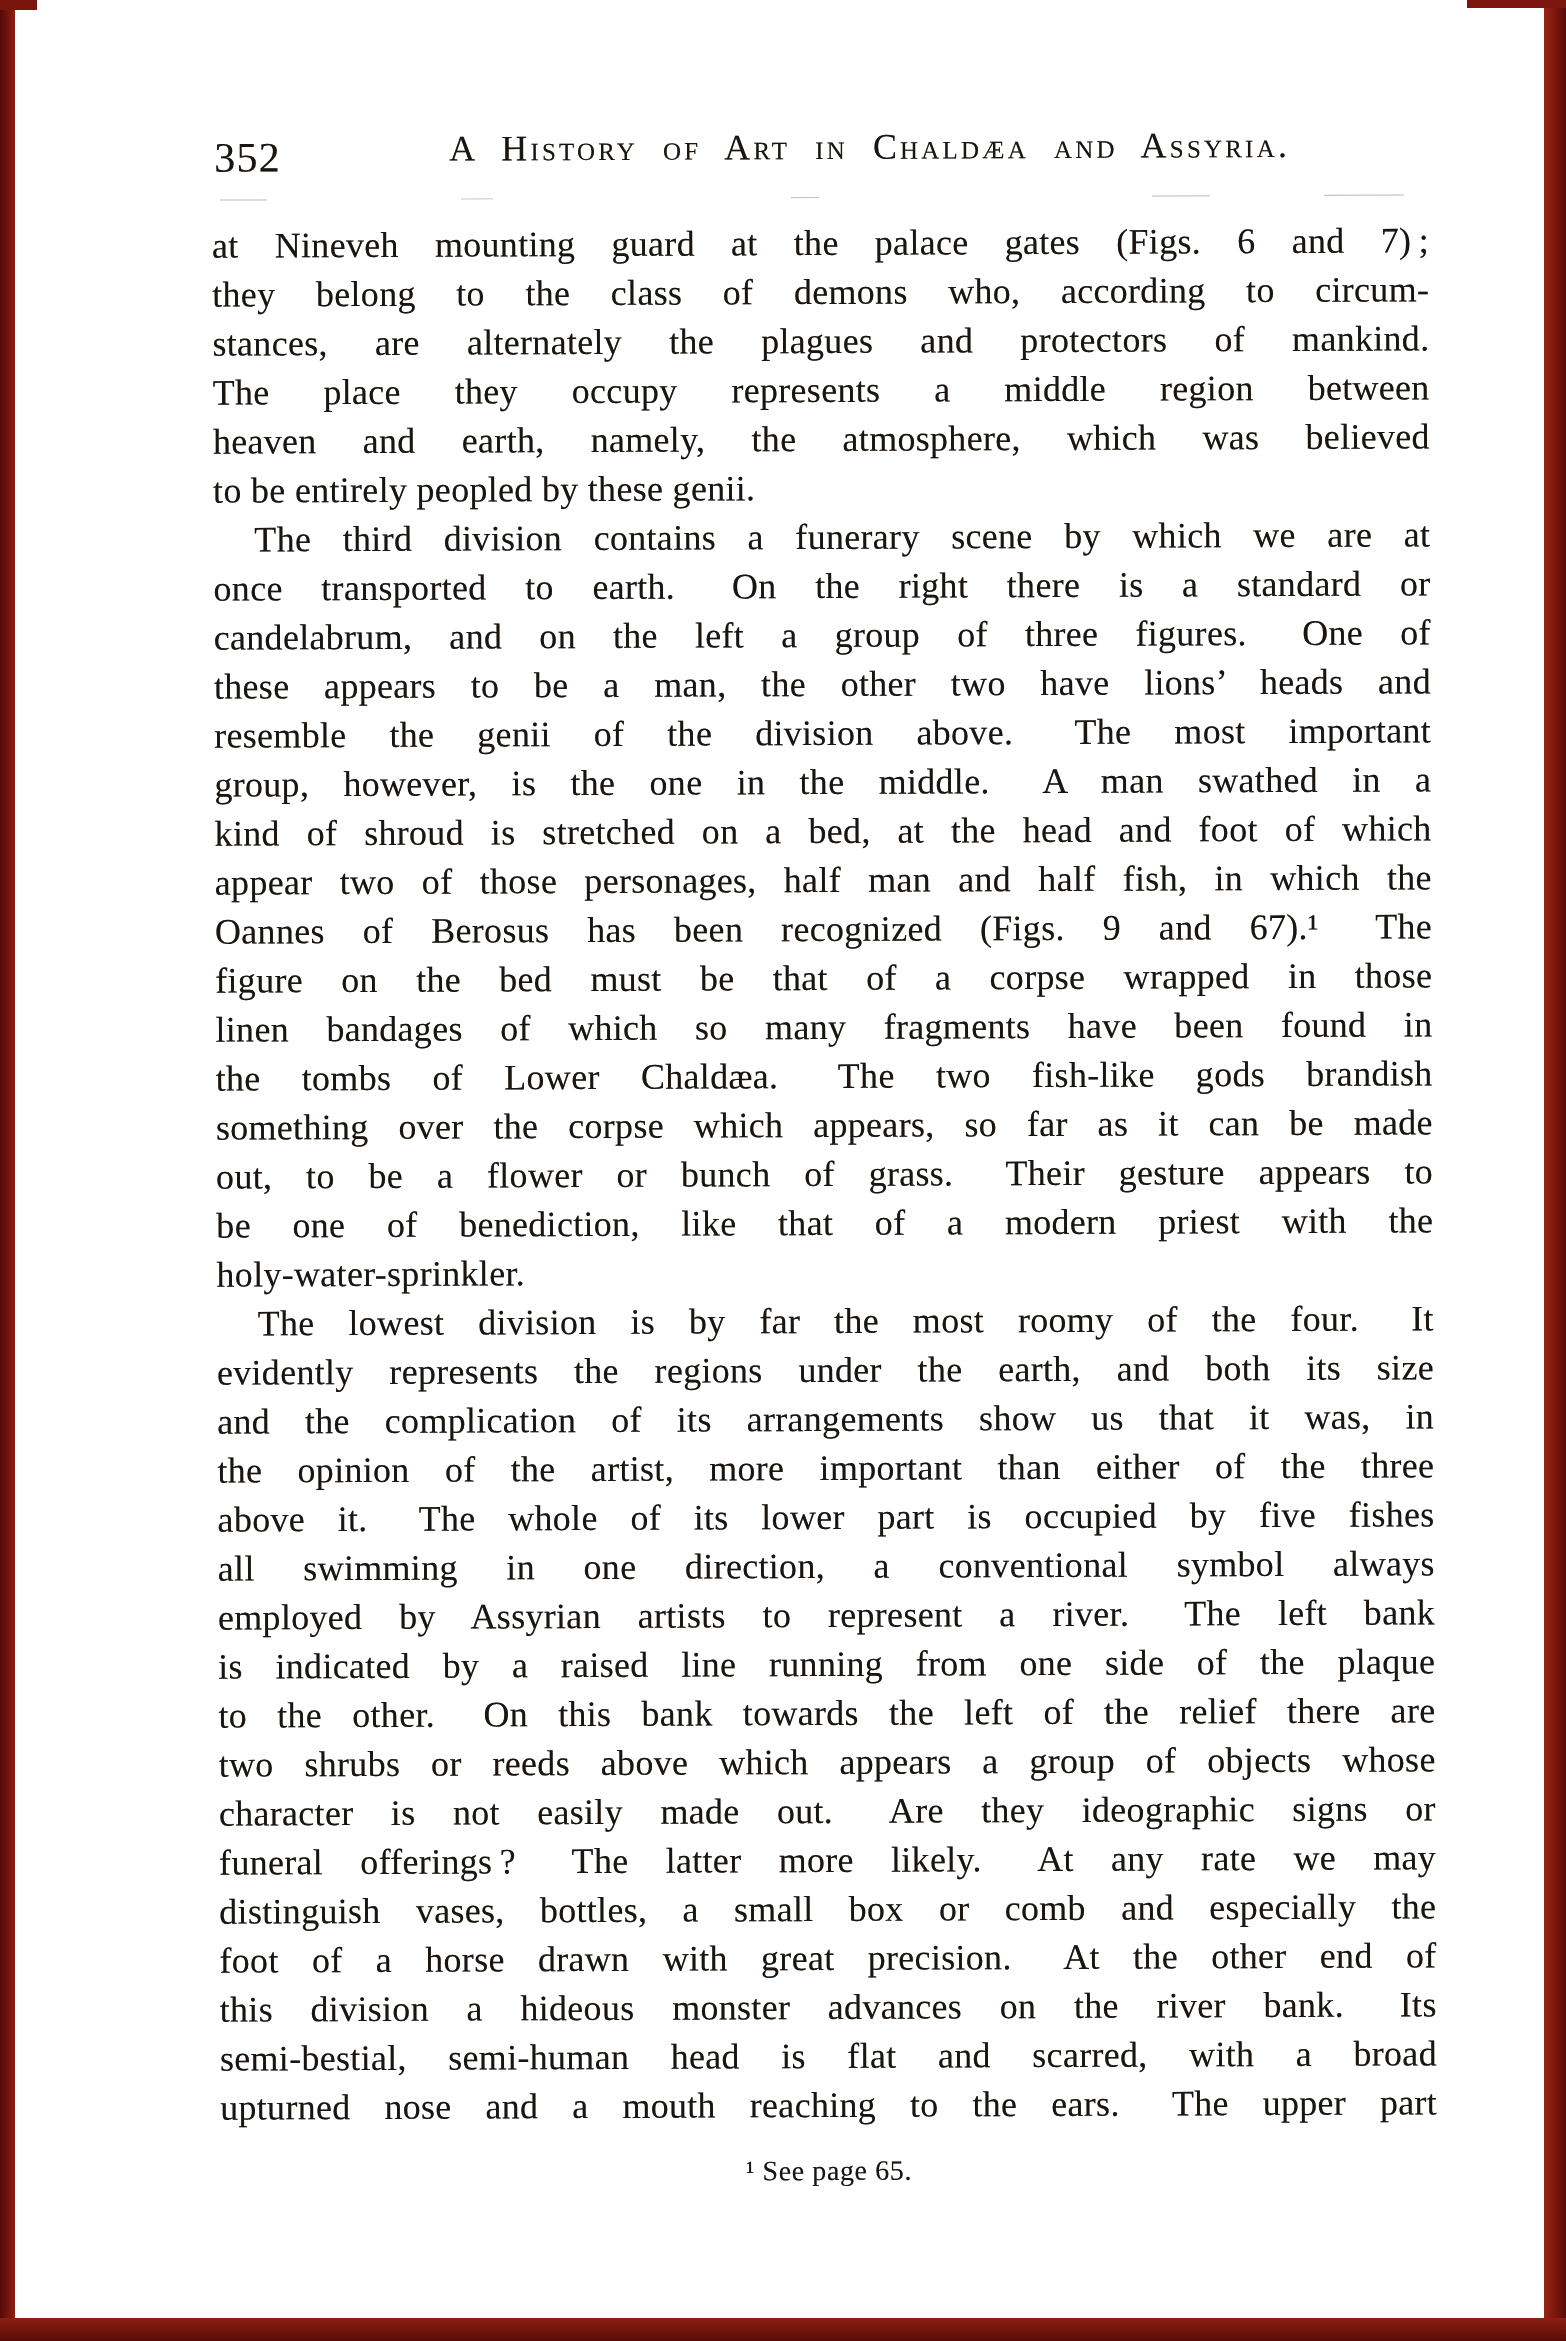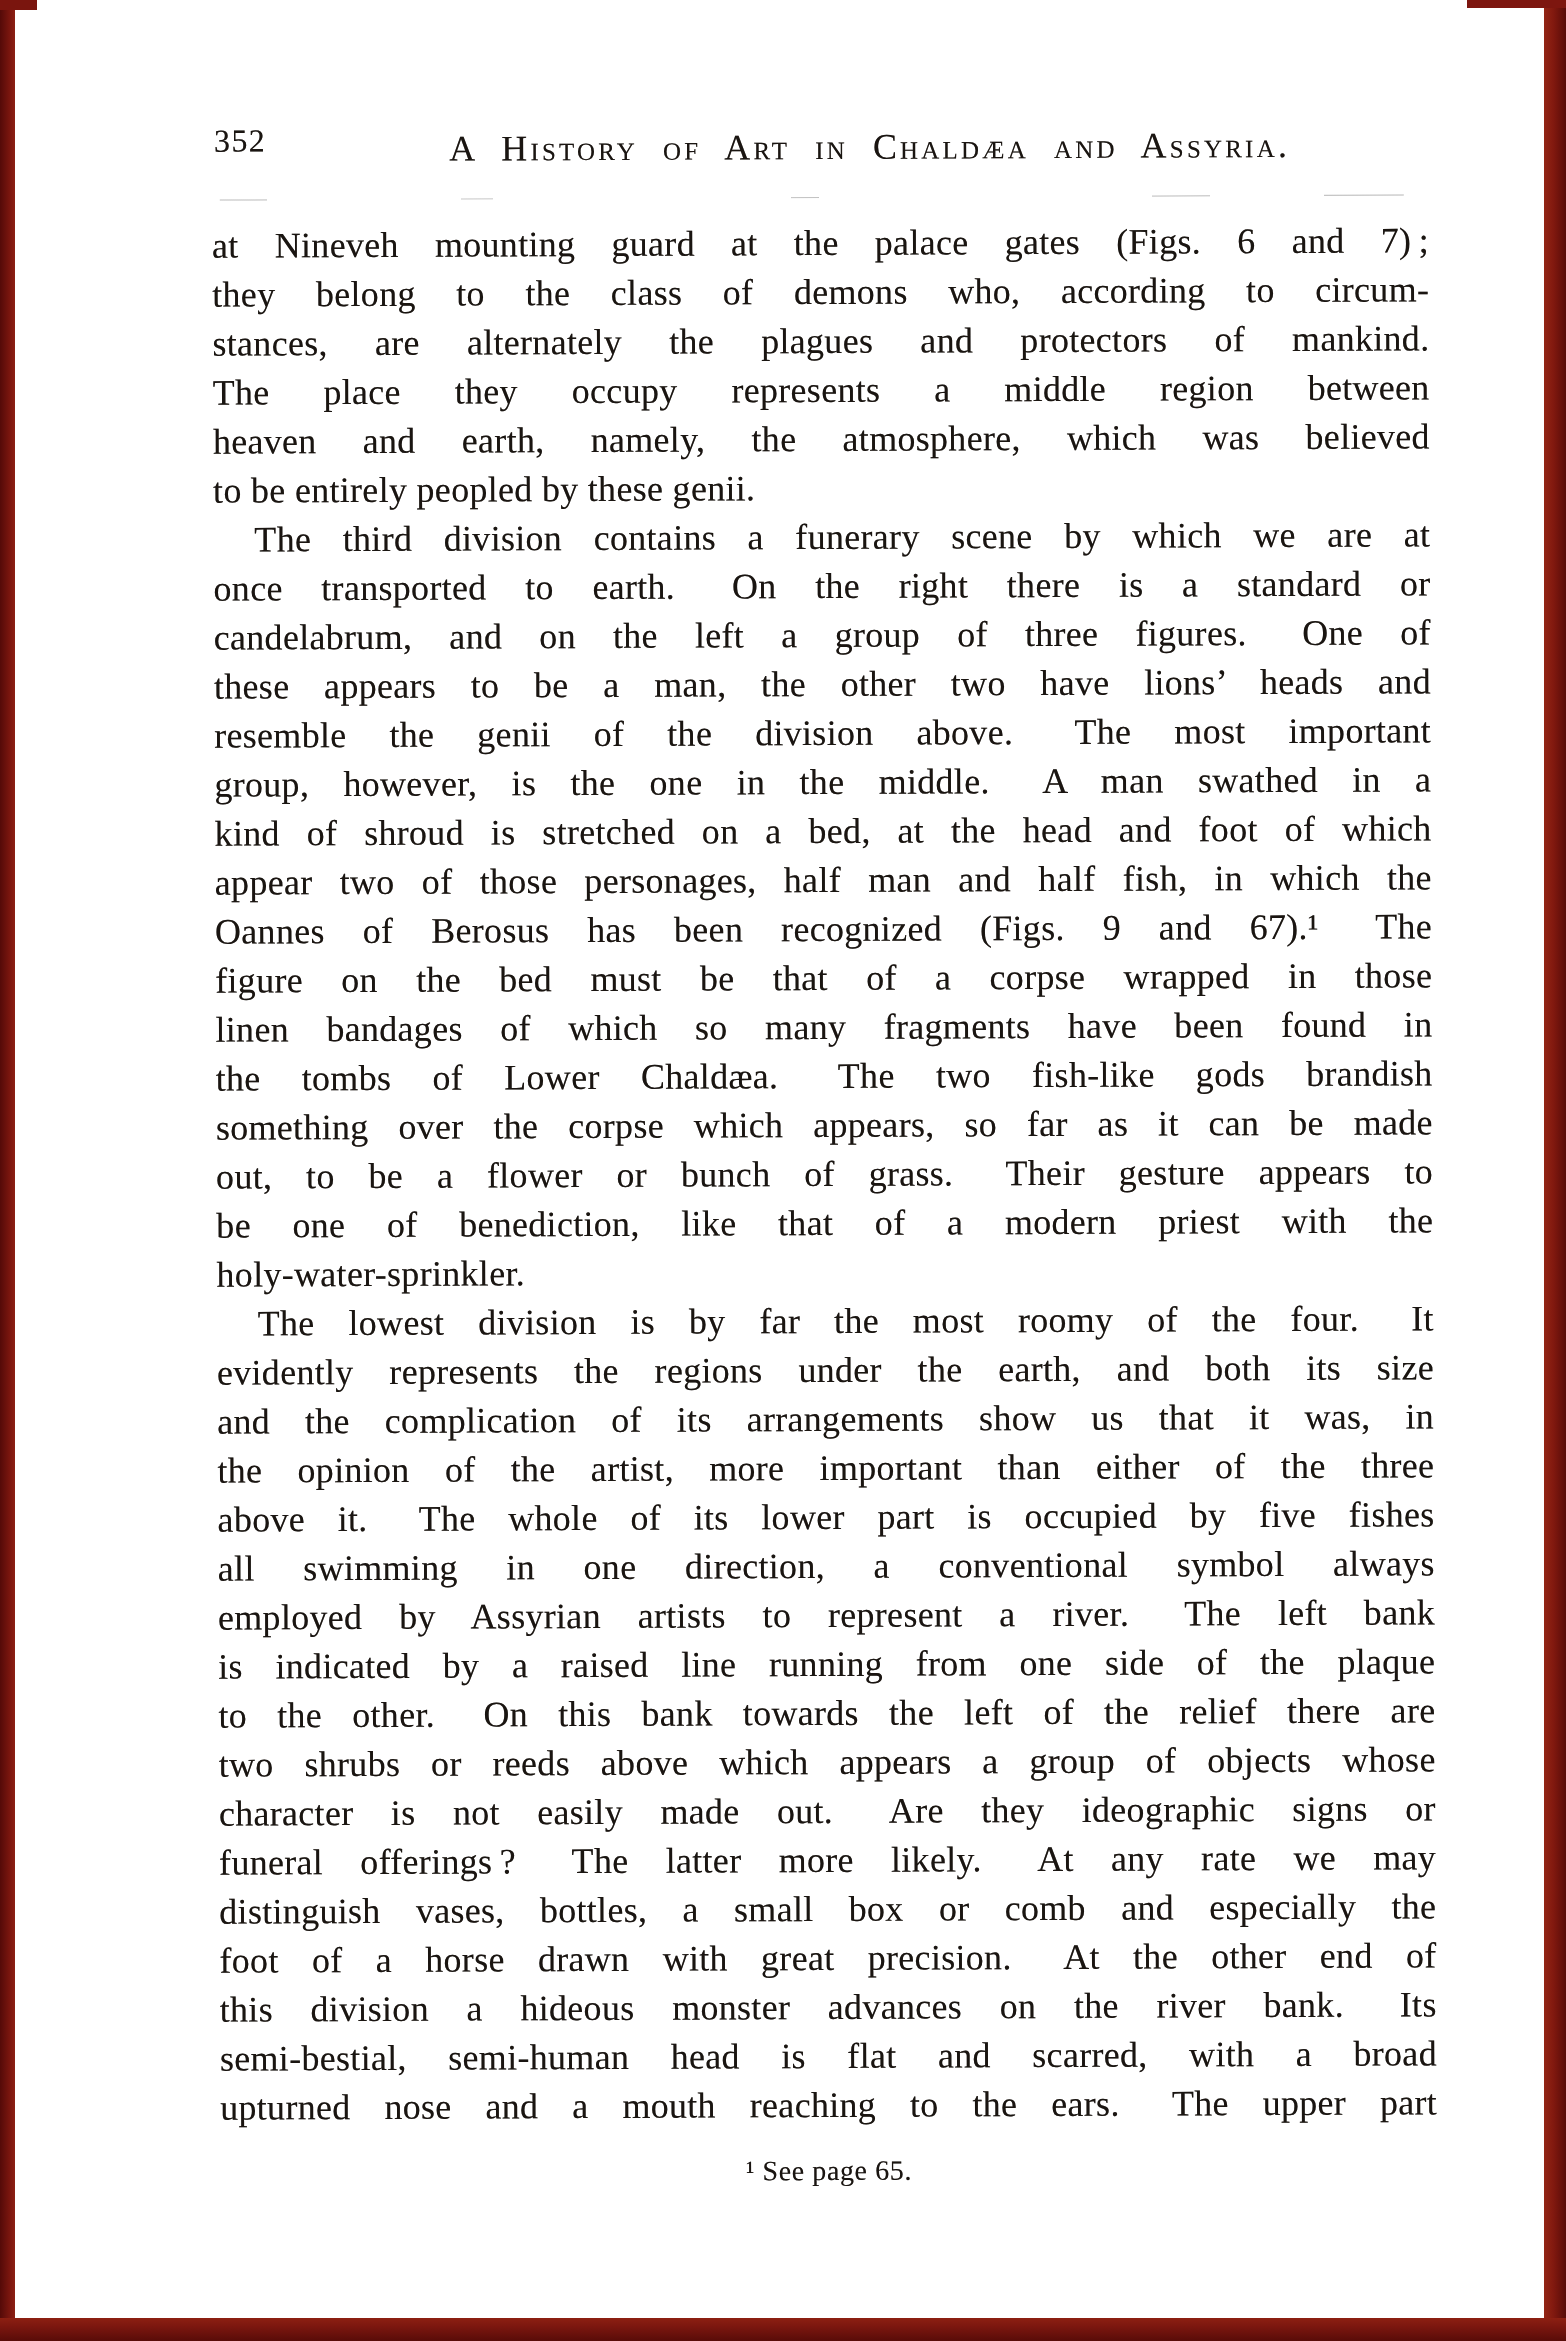--- a/index.html
+++ b/index.html
@@ -29,22 +29,22 @@
   .content {
     position: absolute;
     left: 214px; top: 0;
     width: 1217px; height: 2342px;
     color: #1a1511;
     text-shadow: 0 0 0.6px rgba(26, 21, 17, 0.5);
     transform: rotate(-0.25deg);
     transform-origin: 50% 30%;
   }
   .pagenum {
-    position: absolute; left: 2.5px; top: 120px;
-    font-size: 32px; letter-spacing: 1.3px;
+    position: absolute; left: 2.5px; top: 131px;
+    font-size: 42px; letter-spacing: 1.3px;
   }
   .runhead {
     position: absolute; left: 0; top: 126px; width: 100%;
     padding-left: 99px; box-sizing: border-box;
     text-align: center;
     font-variant-caps: small-caps;
     font-size: 36px;
     letter-spacing: 3.2px;
     word-spacing: 12.7px;
     white-space: nowrap;

